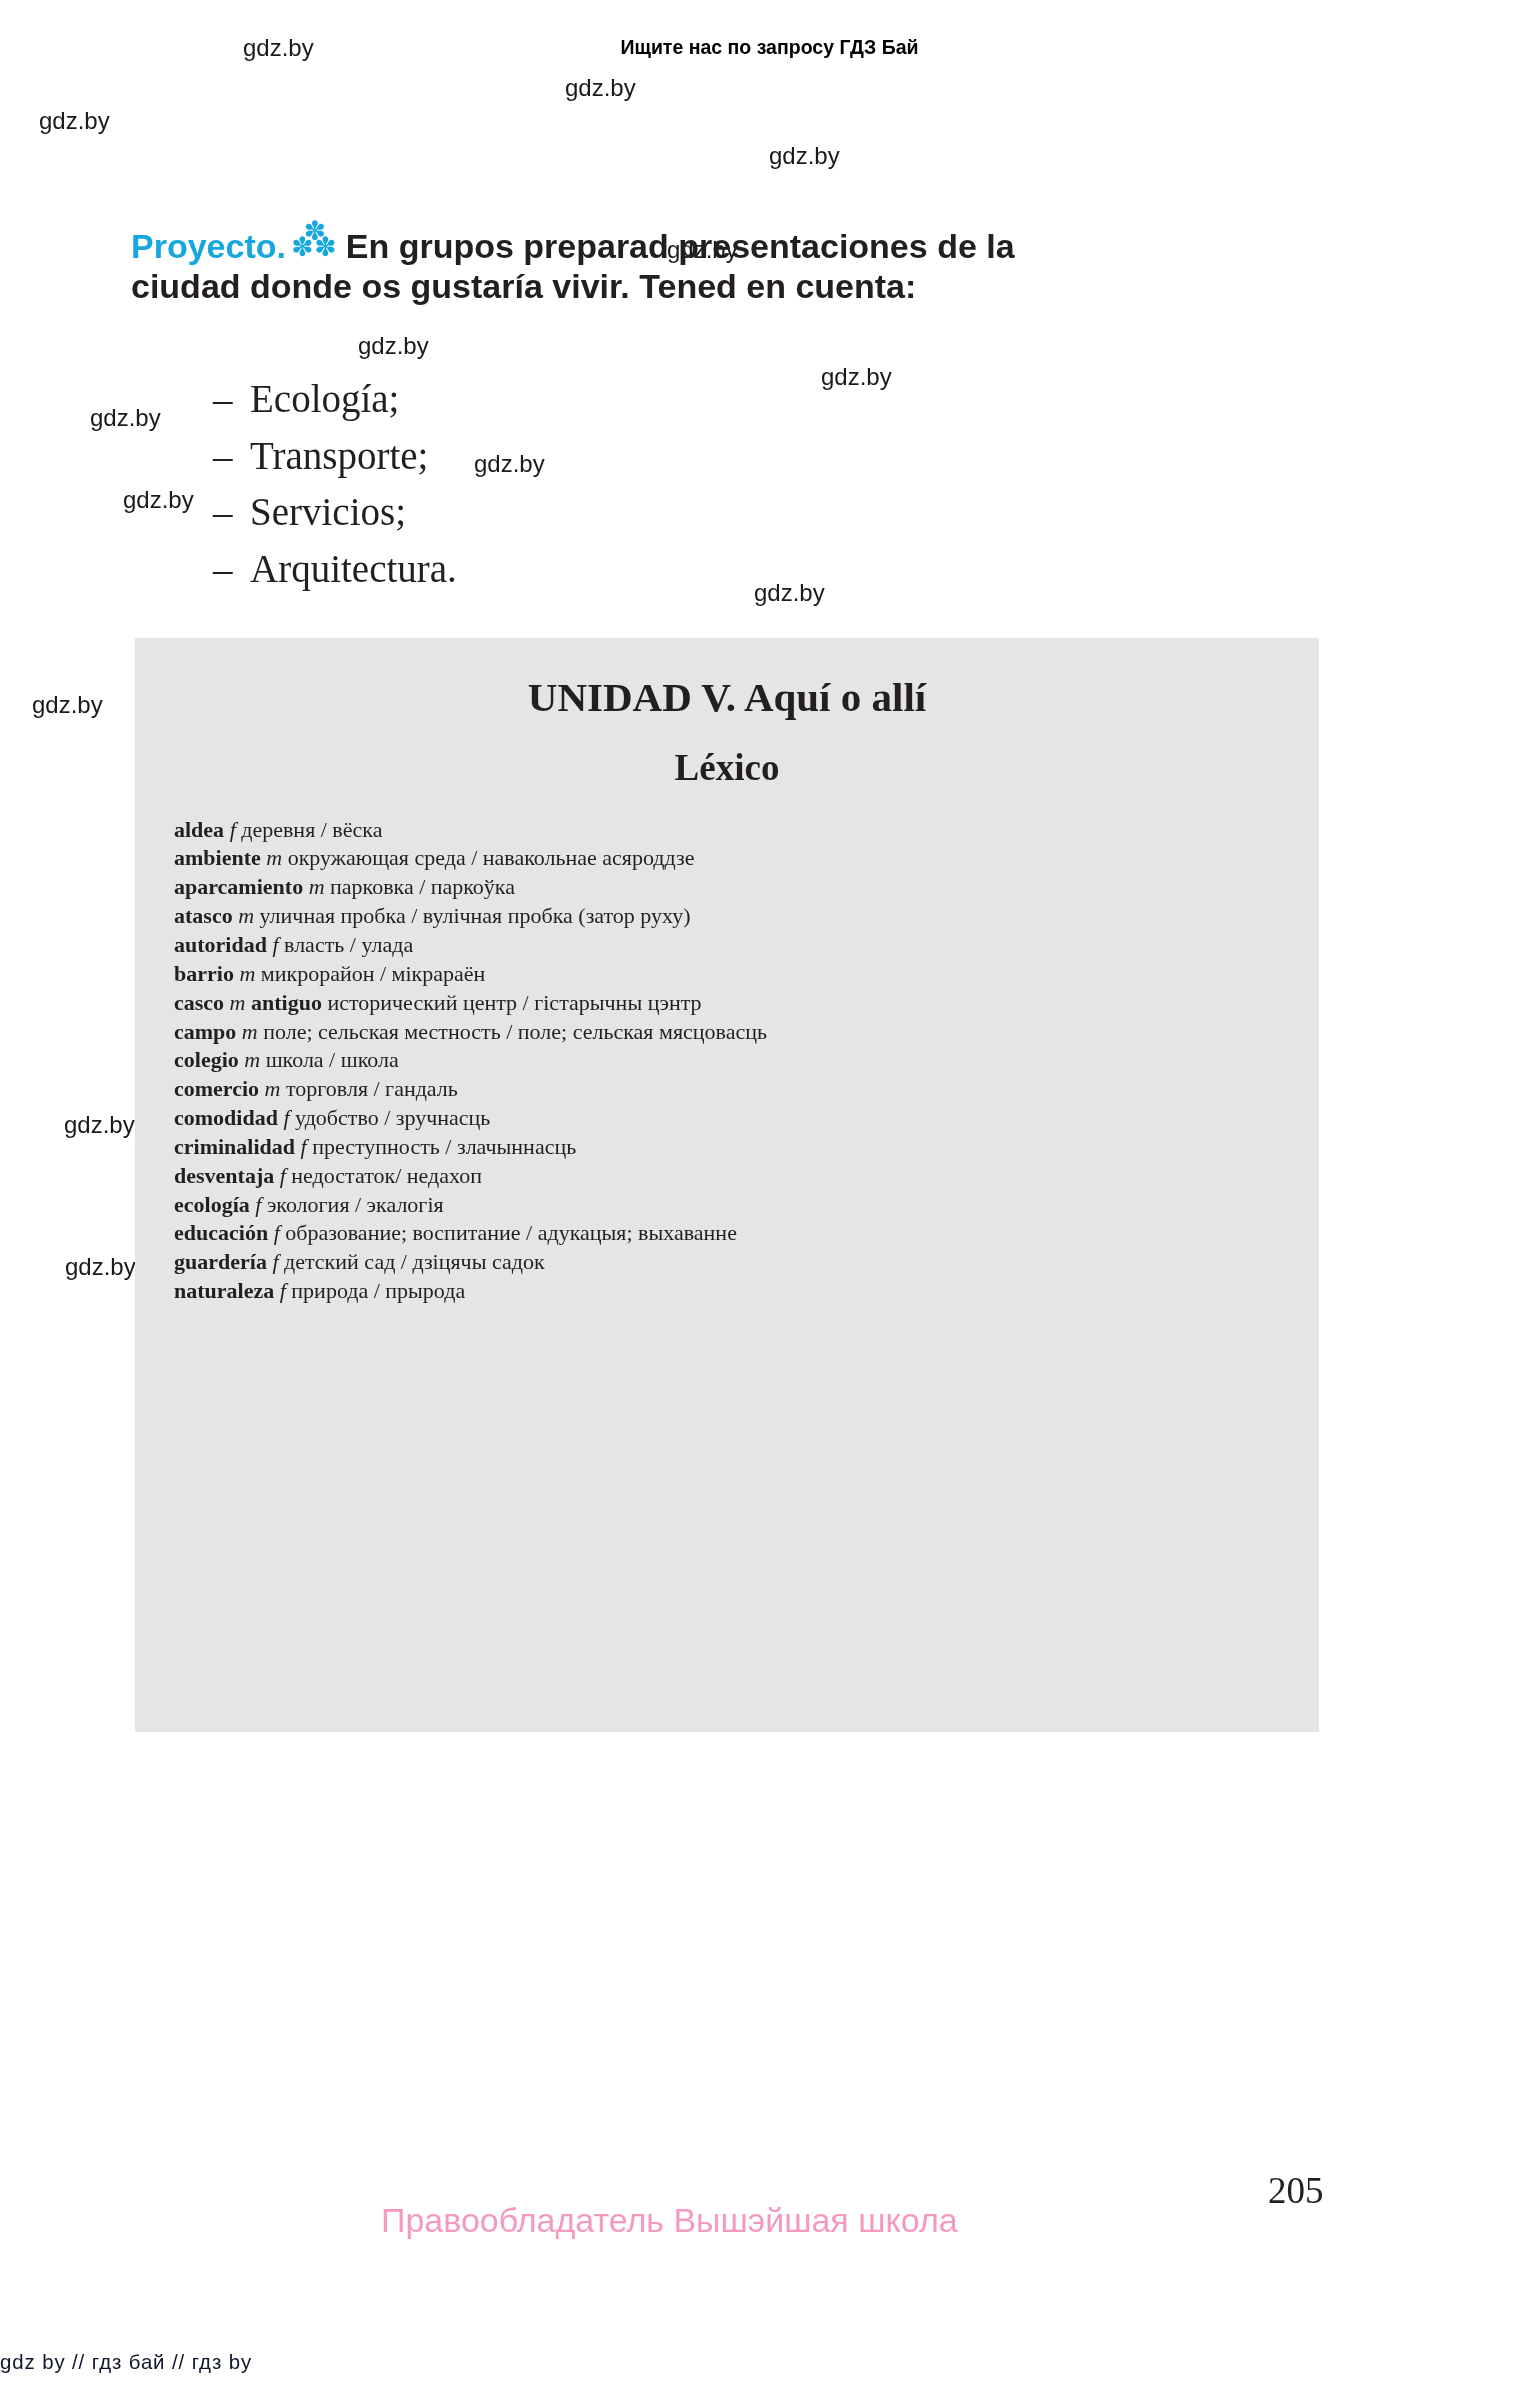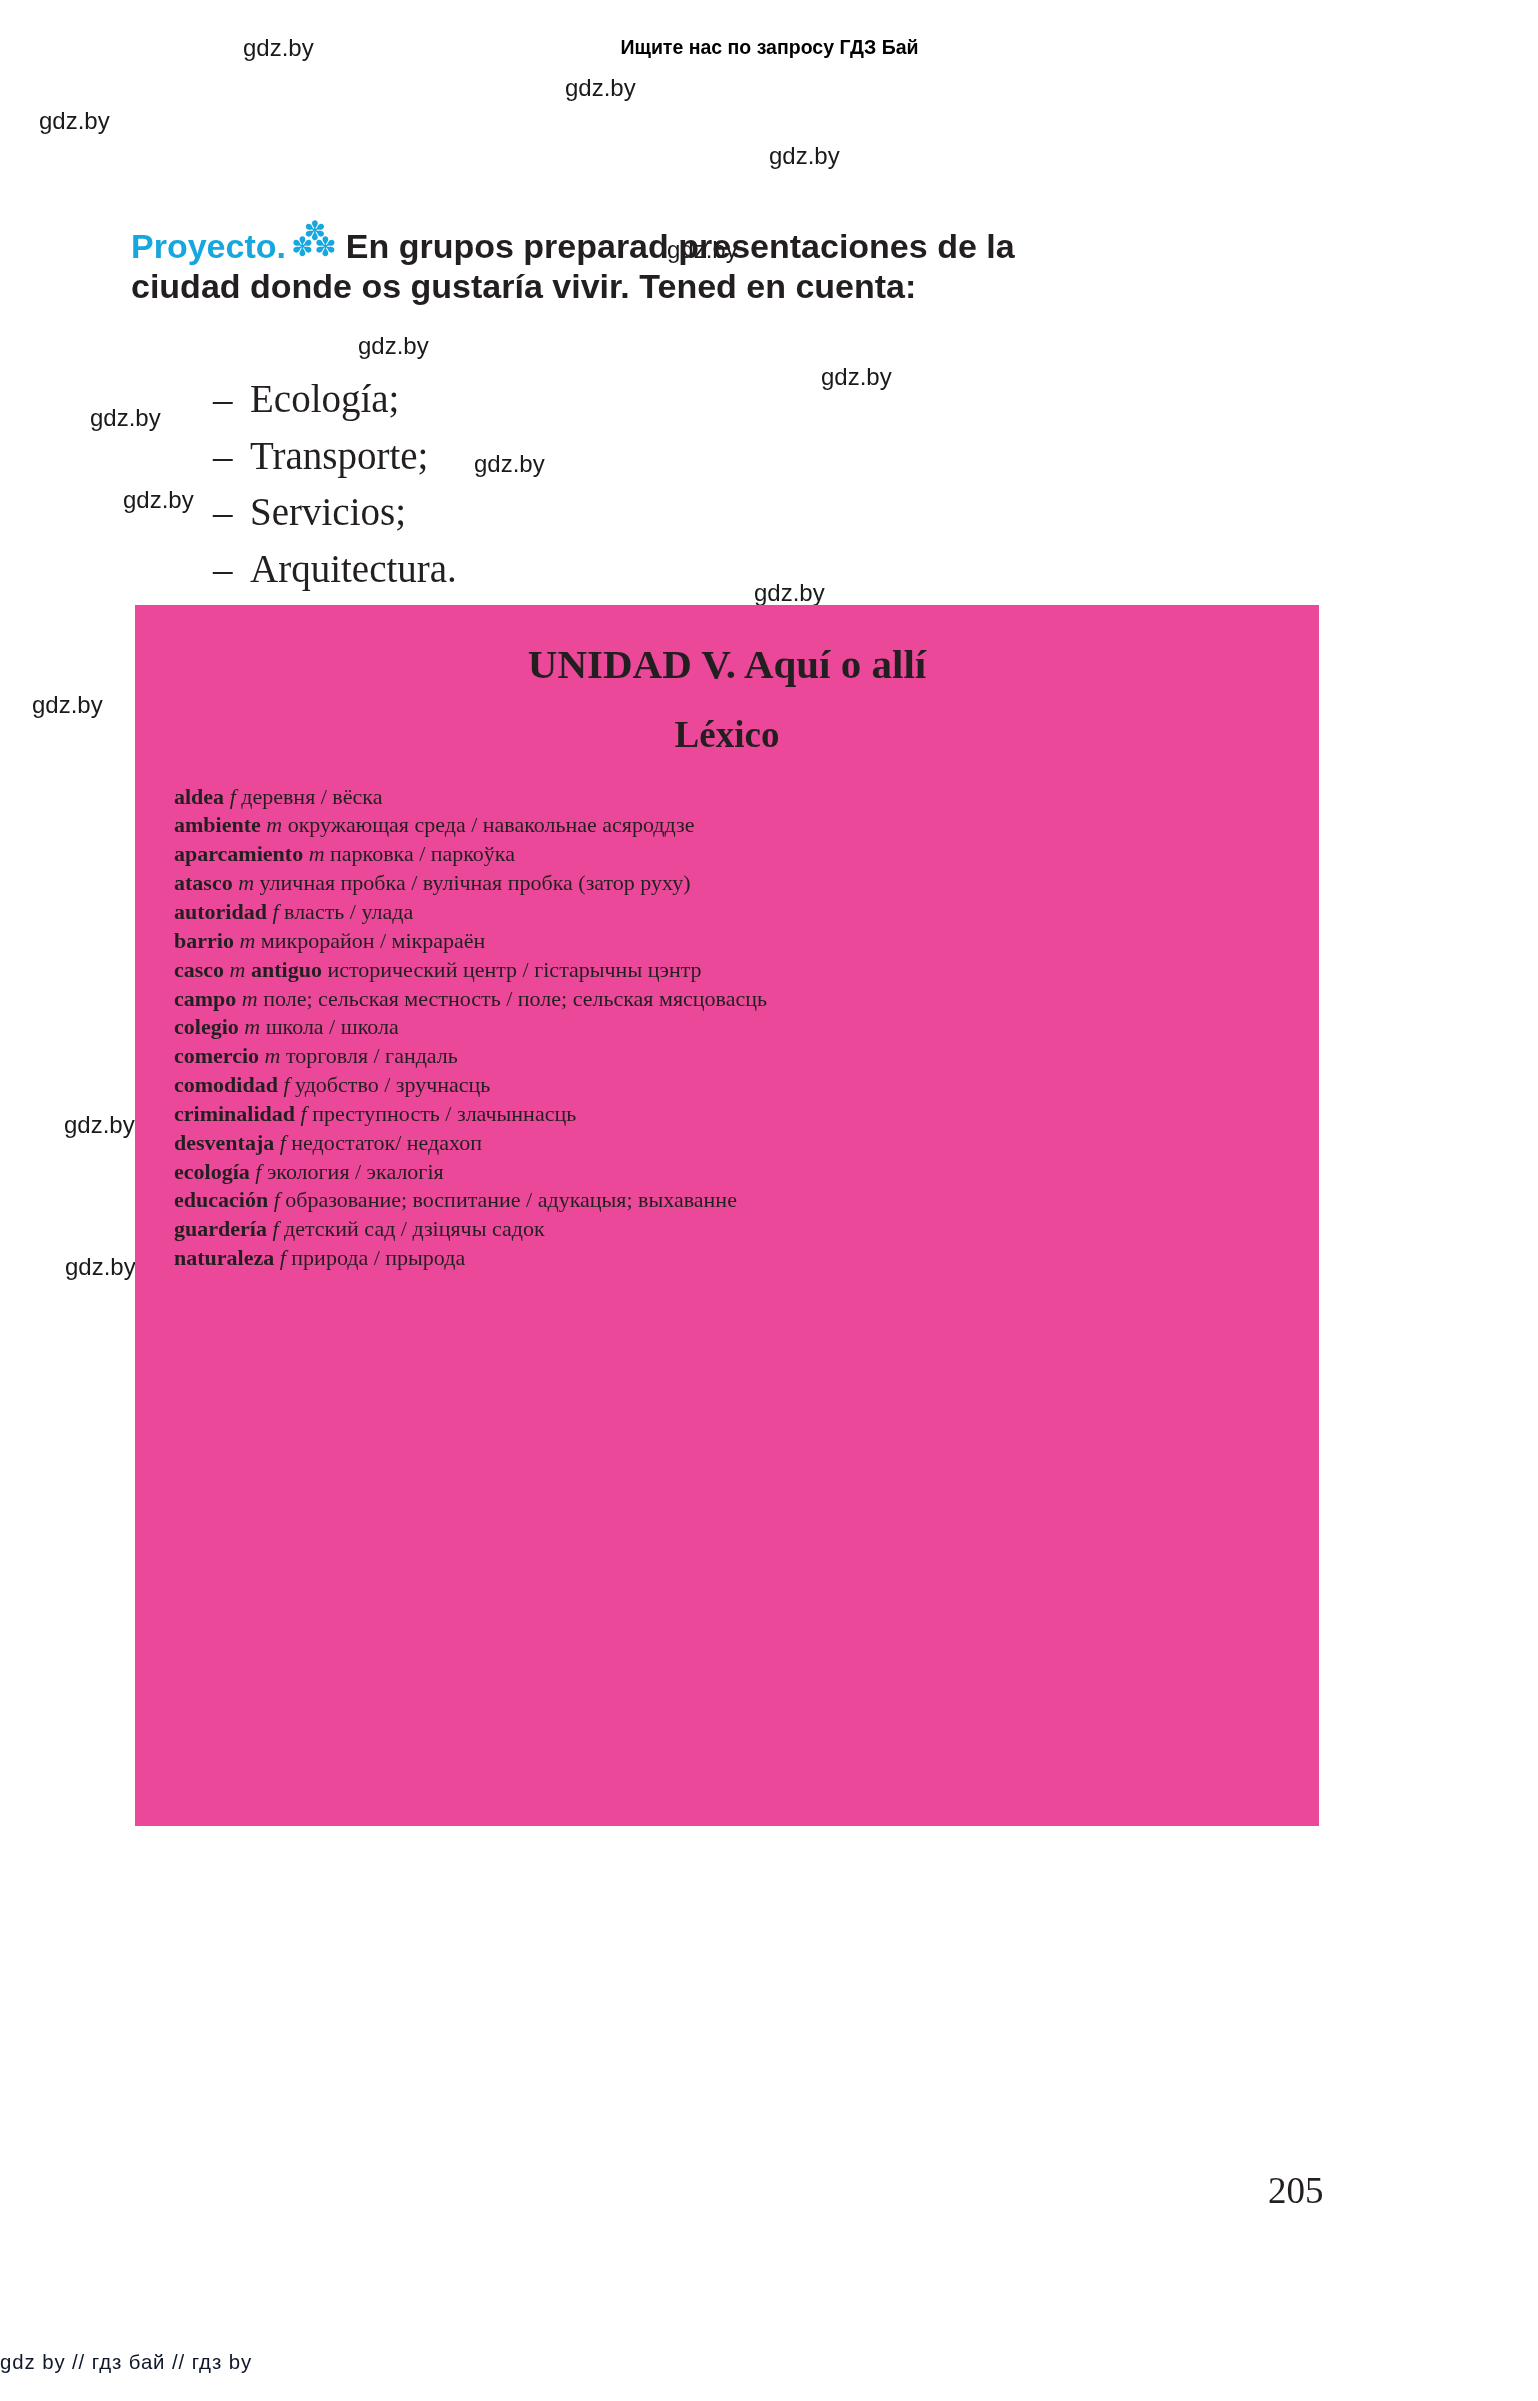--- a/index.html
+++ b/index.html
@@ -113,24 +113,24 @@
   }
   .dash-item .dash {
     display: inline-block;
     width: 37px;
   }
 
   
   .lex-box {
     position: absolute;
     left: 135px;
-    top: 605px;
+    top: 638px;
     width: 1184px;
-    height: 1221px;
-    background: #ec4899;
+    height: 1094px;
+    background: #e5e5e5;
   }
   .lex-title {
     text-align: center;
     font-family: "Liberation Serif", serif;
     font-weight: bold;
     font-size: 41px;
     color: #231f20;
     margin-top: 35px;
   }
   .lex-subtitle {
@@ -246,17 +246,18 @@
         <div class="lex-entry justify"><span class="hang"><b>desventaja</b><i> f </i></span><span>недостаток/ недахоп</span></div>
         <div class="lex-entry justify"><span class="hang"><b>ecología</b><i> f </i></span><span>экология / экалогія</span></div>
         <div class="lex-entry justify"><span class="hang"><b>educación</b><i> f </i></span><span>образование; воспитание / адукацыя; выхаванне</span></div>
         <div class="lex-entry justify"><span class="hang"><b>guardería</b><i> f </i></span><span>детский сад / дзіцячы садок</span></div>
         <div class="lex-entry justify"><span class="hang"><b>naturaleza</b><i> f </i></span><span>природа / прырода</span></div>
       </div>
   </div>
 
   <div class="page-number">205</div>
 
+  <div class="wm-copyright">Правообладатель Вышэйшая школа</div>
 
   <div class="wm-bottom-links">gdz by  //  гдз бай  //  гдз by</div>
 
 </div>
 
 
 </body></html>

